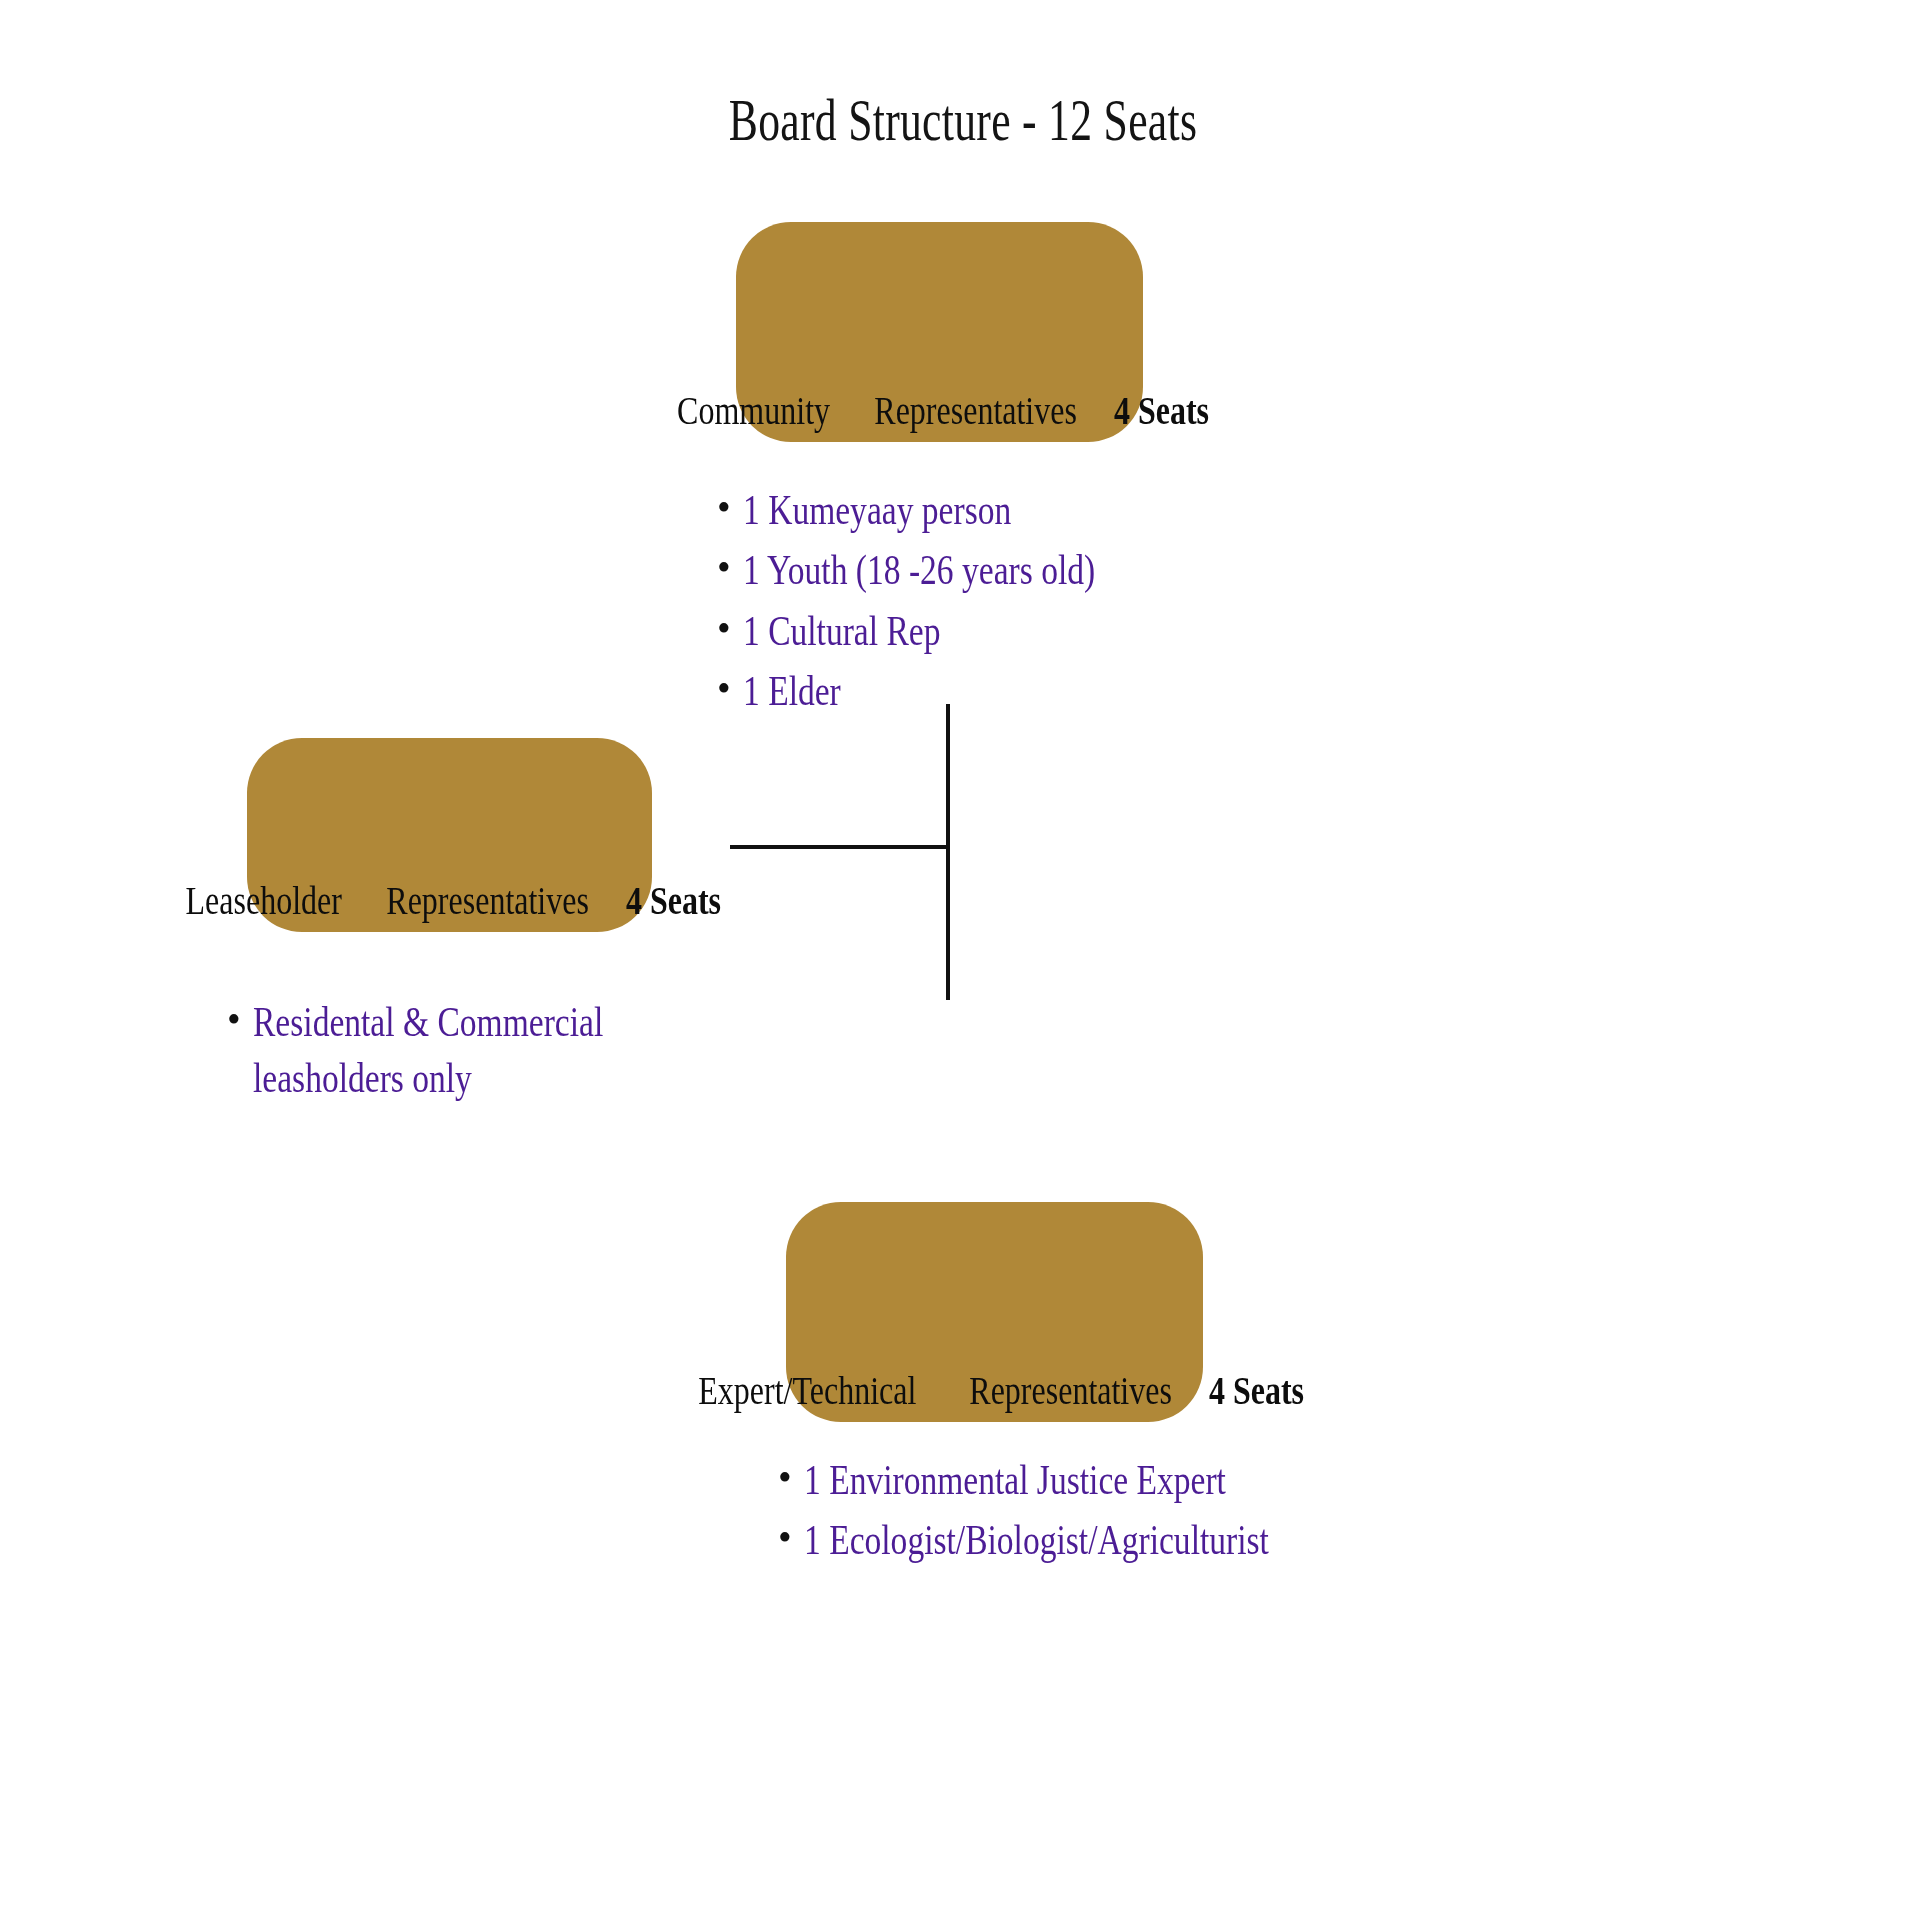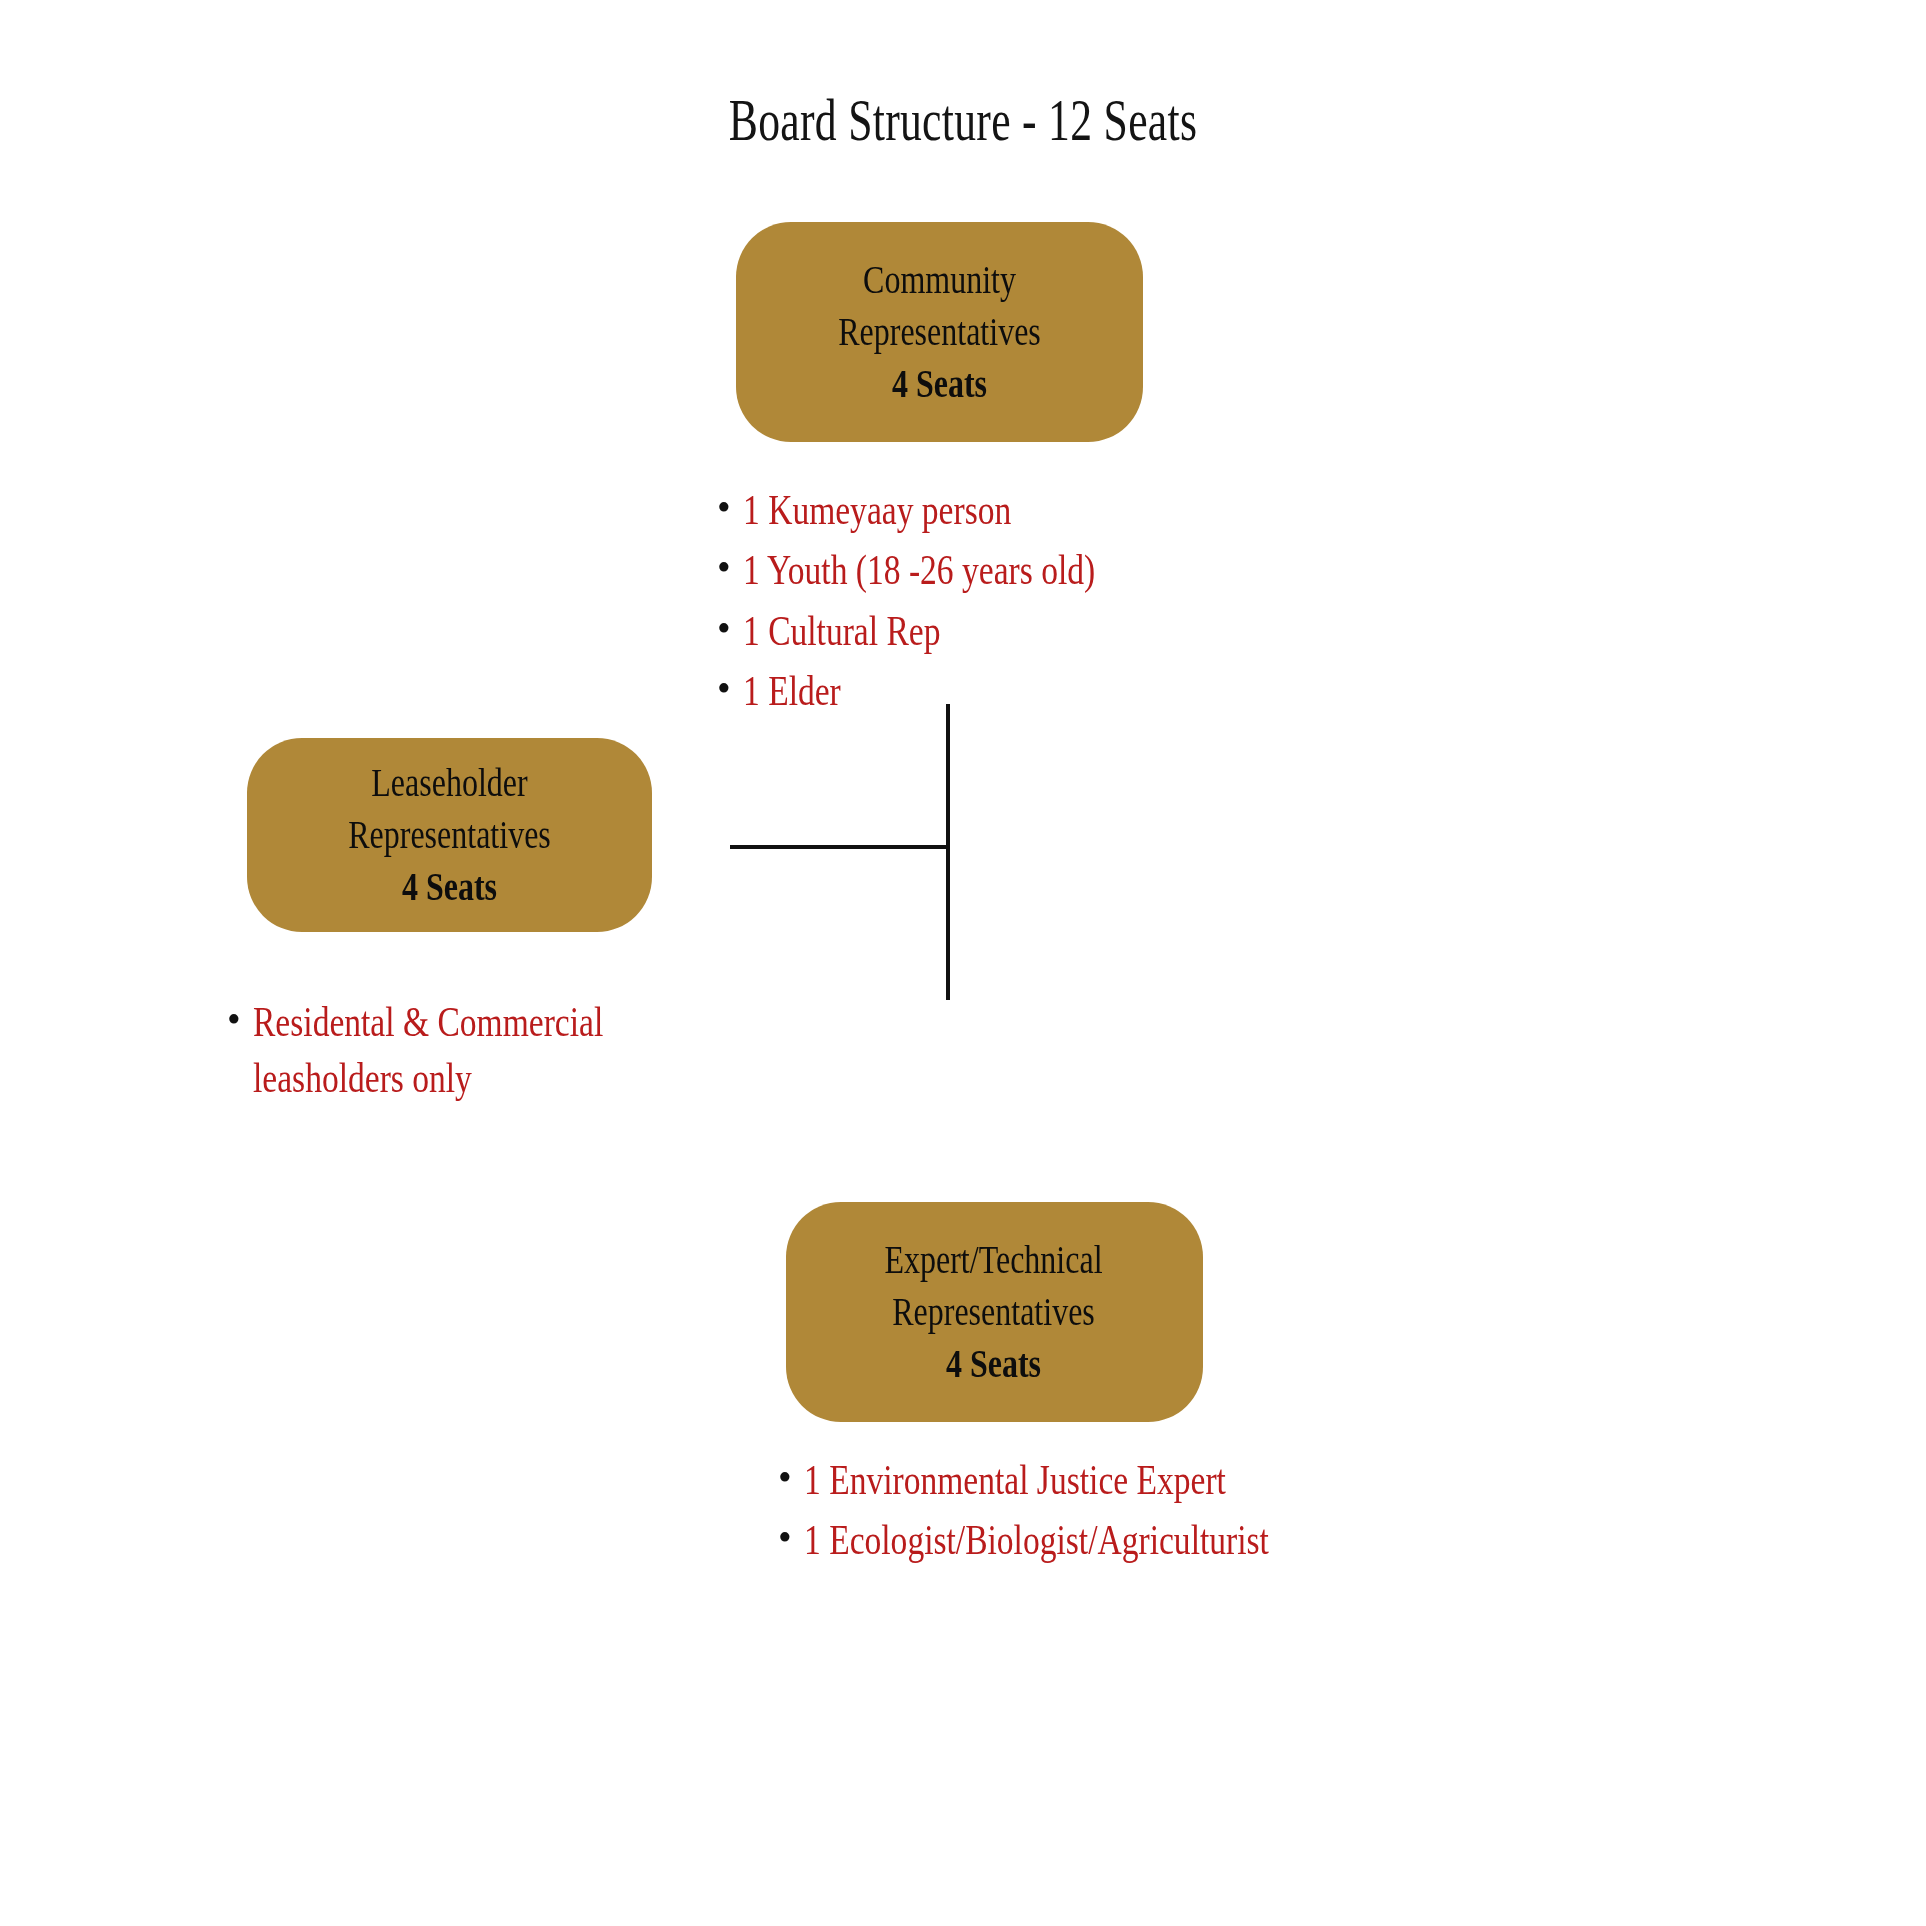--- a/index.html
+++ b/index.html
@@ -34,21 +34,21 @@
     transform-origin: center top;
     white-space: nowrap;
   }
 
   
   .node-box {
     position: absolute;
     background: #b08838;
     border-radius: 55px;
     display: flex;
-    flex-direction: column;
+    flex-direction: row;
     align-items: flex-end;
     justify-content: center;
     box-sizing: border-box;
     color: #0d0d0d;
     padding: 4.6px 14px;
   }
   .node-line {
     display: block;
     width: 100%;
     text-align: center;
@@ -74,21 +74,21 @@
     list-style: none;
     margin: 0;
     padding: 0;
     color: #111111;
   }
   .bullet-list li {
     position: relative;
     padding-left: 26px;
     font-size: 43px;
     line-height: 1.30;
-    color: #b91c1c;
+    color: #4c1d95;
     margin: 0 0 4.6px 0;
   }
   .bullet-list li .btext {
     display: inline-block;
     transform: scaleX(0.78);
     transform-origin: left center;
     white-space: nowrap;
   }
   .bullet-list li.wrap .btext {
     white-space: normal;

